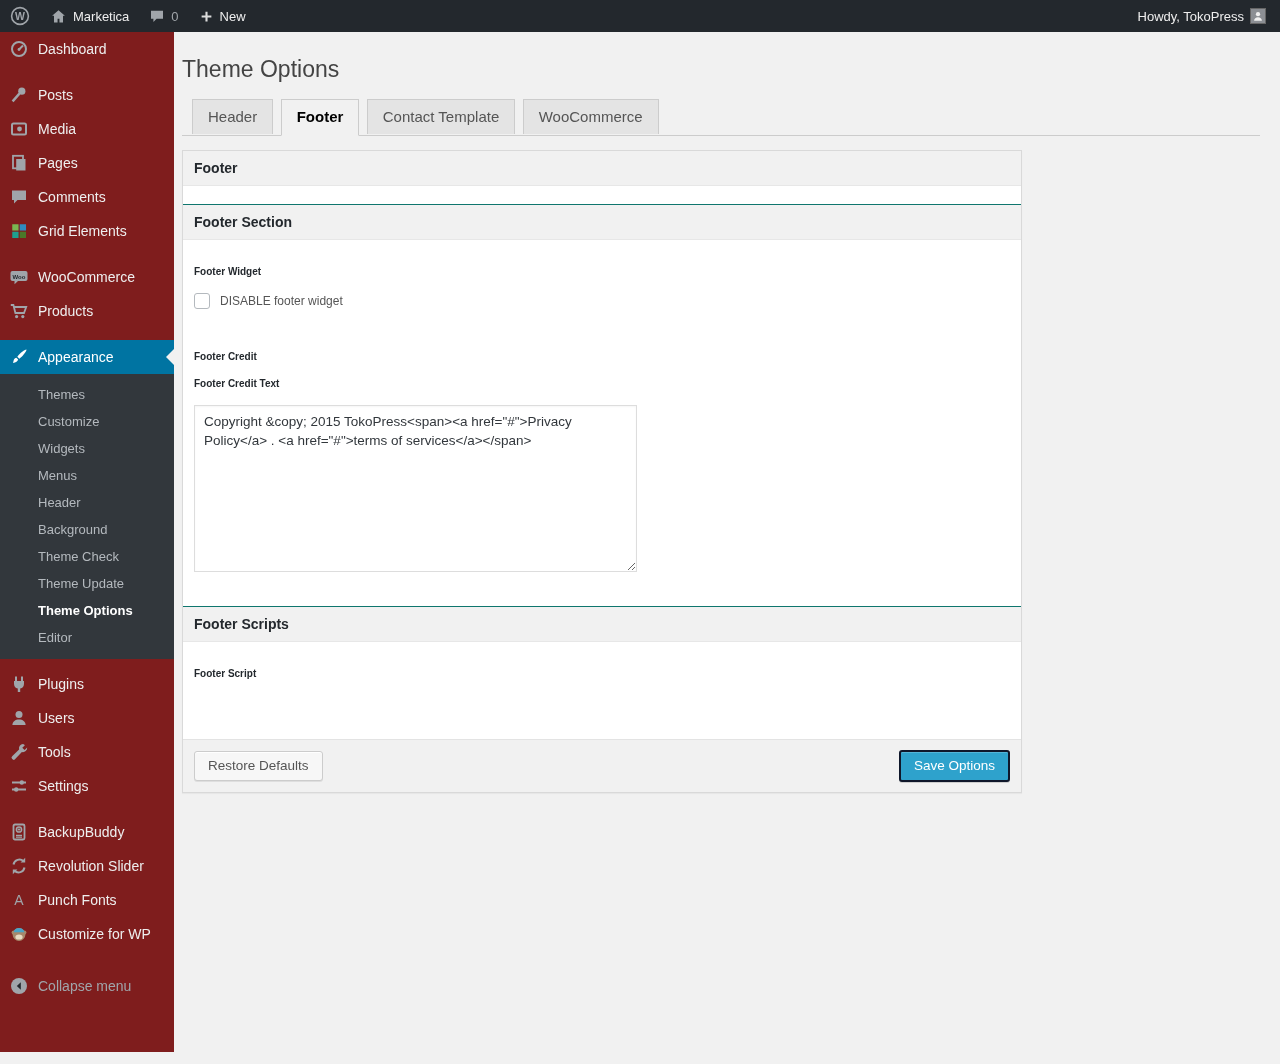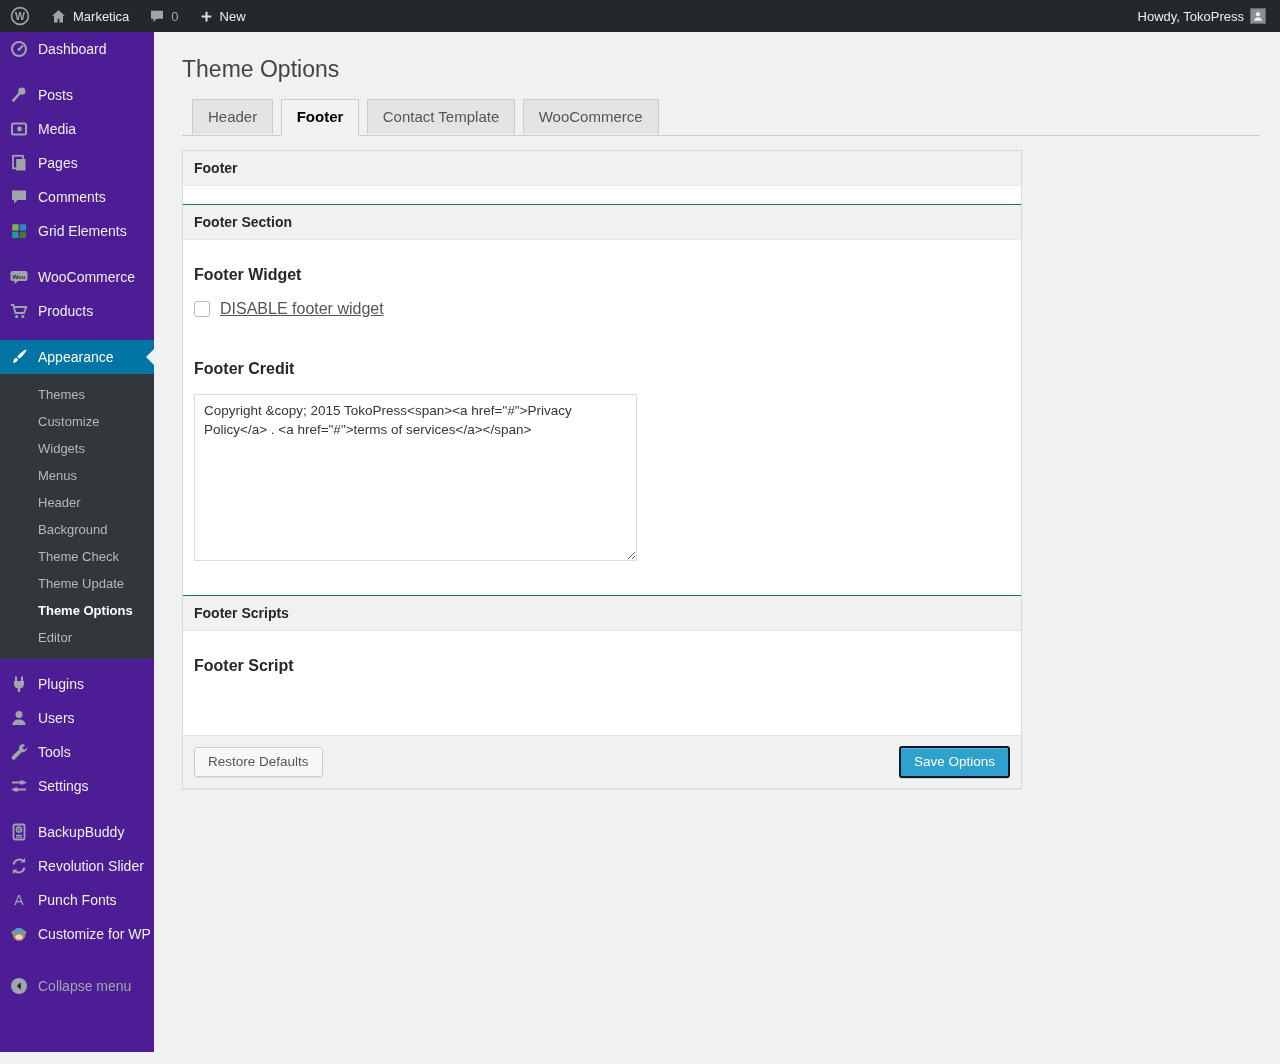--- a/index.html
+++ b/index.html
@@ -20,22 +20,22 @@
   .ab-item svg { display:block; }
   .ab-count { color:#a0a5aa; }
   .ab-right { margin-left:auto; display:flex; align-items:flex-end; gap:8px; padding-right:14px; }
   .avatar {
     width:16px; height:16px; background:#8c8f94; border:1px solid #666;
     display:flex; align-items:center; justify-content:center;
   }
 
   
   .sidebar {
-    position:absolute; top:32px; left:0; bottom:12px; width:154px;
-    background:#4c1d95; color:#eee; font-size:14px;
+    position:absolute; top:32px; left:0; bottom:12px; width:174px;
+    background:#7f1d1d; color:#eee; font-size:14px;
   }
   .menu-item {
     display:flex; align-items:center; height:34px; padding-left:9px; cursor:pointer;
   }
   .menu-item .mi-icon { width:20px; height:20px; margin-right:9px; flex:0 0 20px; display:flex; align-items:center; justify-content:center; }
   .menu-sep { height:12px; }
   .menu-item.current {
     background:#0074a2; color:#fff; position:relative;align-items:center;
   }
   .menu-item.current:after {
@@ -68,28 +68,28 @@
     width:840px; margin-top:14px; background:#fff;
     border:1px solid #d9d9d9; box-shadow:0 1px 1px rgba(0,0,0,.04);
   }
   .panel-header {
     background:#f1f1f1; padding:9px 11px; font-size:14px; font-weight:bold;
     color:#23282d; border-bottom:1px solid #e7e7e7;
   }
   .panel-header.bordered-top { border-top:1px solid #0f766e; }
   .panel-gap { height:18px; background:#fff; }
   .panel-body { padding:26px 11px 30px; background:#fff; }
-  .field-label { font-size:16px; font-weight:bold; color:#23282d; margin:0 0 16px; }
+  .field-label { font-size:10px; font-weight:bold; color:#23282d; margin:0 0 16px; }
   .checkbox-row { display:flex; align-items:center; gap:10px; margin:0 0 42px; }
   .checkbox-row input[type=checkbox] {
     width:16px; height:16px; margin:0; accent-color:#fff;
     appearance:none; -webkit-appearance:none; background:#fff;
     border:1px solid #b4b9be; border-radius:3px; cursor:pointer;
   }
-  .checkbox-row label { font-size:16px; color:#555; cursor:pointer;text-decoration:underline; }
+  .checkbox-row label { font-size:12px; color:#555; cursor:pointer; }
   textarea.opt-textarea {
     width:443px; height:167px; border:1px solid #ddd; background:#fff;
     padding:6px 9px; font-family:"Liberation Sans", sans-serif;
     font-size:13.5px; color:#32373c; line-height:1.45; resize:both;
     box-shadow:inset 0 1px 2px rgba(0,0,0,.04); outline:none;
   }
   .script-row { display:flex; gap:18px; }
   .help-text { width:305px; font-size:13px; color:#666; line-height:1.55; padding-top:5px; }
 
   .panel-footer {
@@ -392,20 +392,21 @@
 
     <div class="panel-body">
       <div class="field-label">Footer Widget</div>
       <div class="checkbox-row">
         <input type="checkbox" id="cb-footer-widget" style="">
         <label for="cb-footer-widget">DISABLE footer widget</label>
       </div>
 
       <div class="field-label">Footer Credit</div>
 
+      <div class="field-label">Footer Credit Text</div>
       <textarea class="opt-textarea" spellcheck="false" style="">Copyright &amp;copy; 2015 TokoPress&lt;span&gt;&lt;a href="#"&gt;Privacy Policy&lt;/a&gt; . &lt;a href="#"&gt;terms of services&lt;/a&gt;&lt;/span&gt;</textarea>
     </div>
 
     <div class="panel-header bordered-top">Footer Scripts</div>
 
     <div class="panel-body" style="padding-bottom:44px;">
       <div class="field-label">Footer Script</div>
     </div>
 
     <div class="panel-footer">

